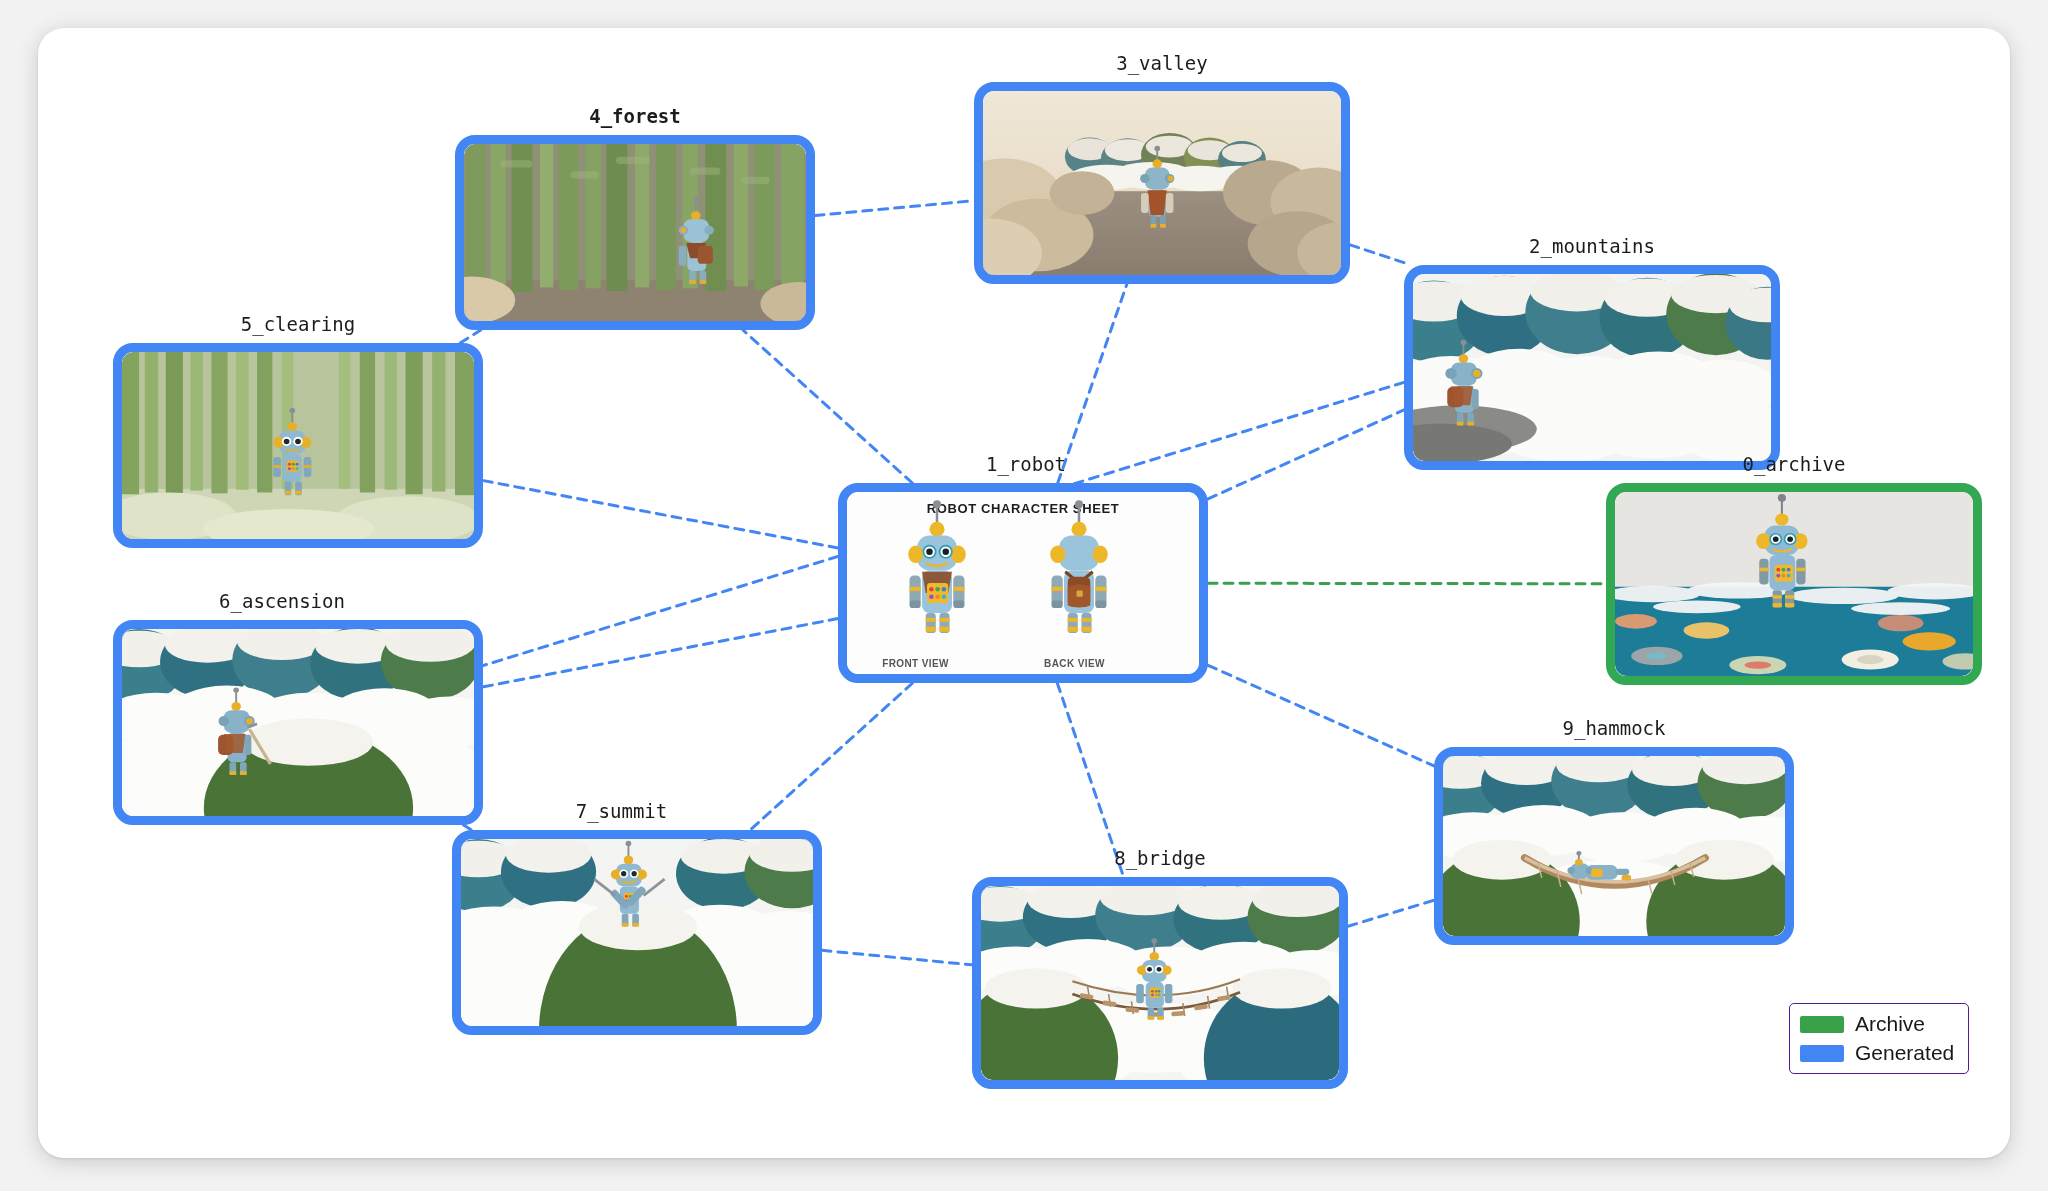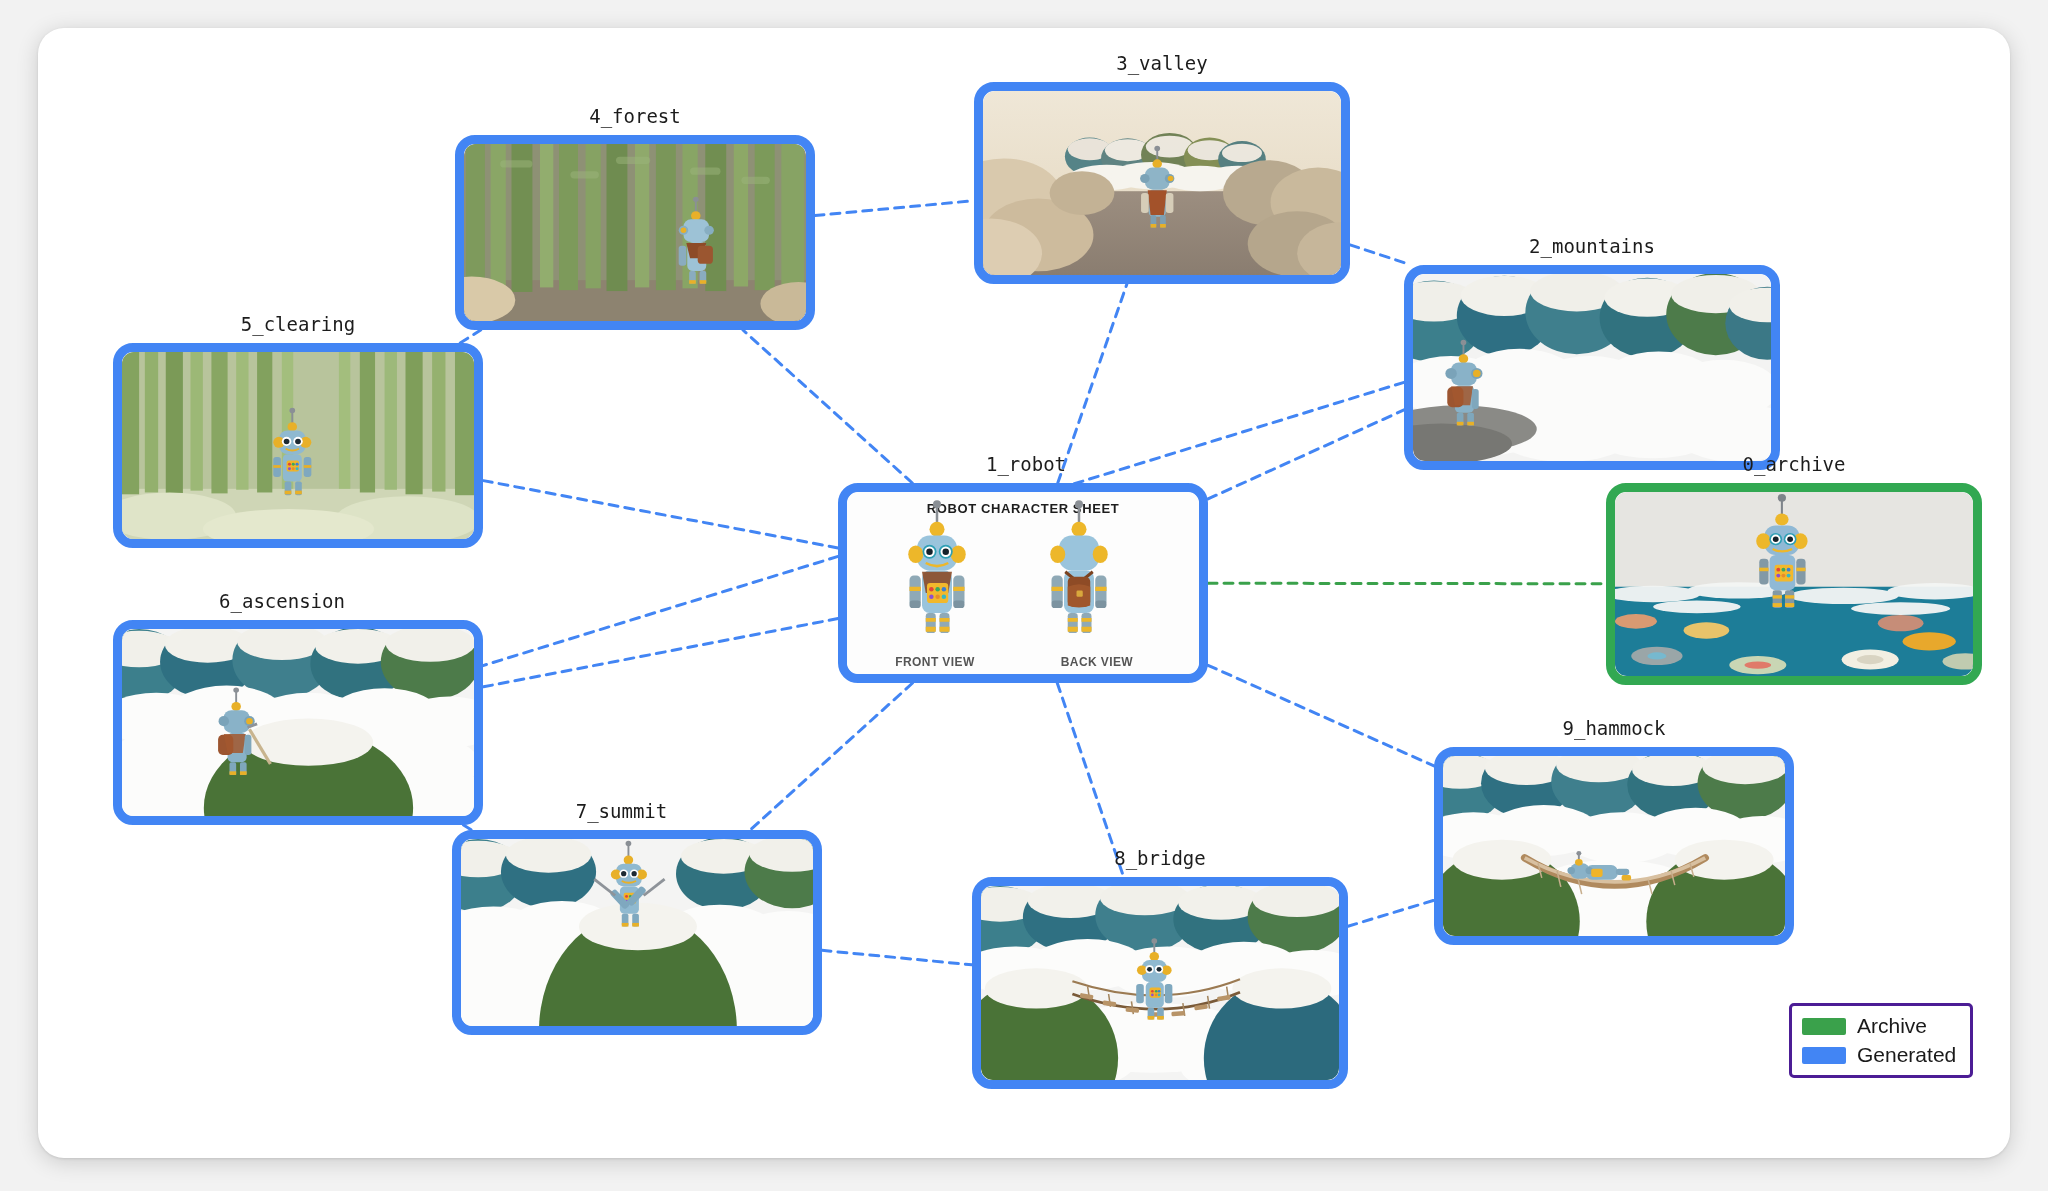--- a/index.html
+++ b/index.html
@@ -57,44 +57,43 @@
     width: 100%; height: 100%;
     overflow: hidden;
     border-radius: 12px;
   }
   .scene { position:absolute; left:0; top:0; width:100%; height:100%; }
 
   
   #legend {
     position: absolute;
     background: #ffffff;
-    border: 3px solid #4c1d95;
+    border: 1px solid #4c1d95;
     border-radius: 5px;
     padding: 8px 14px 8px 10px;
     display: flex;
     flex-direction: column;
     gap: 5px;
   }
   .legend-row { display: flex; align-items: center; gap: 11px; }
   .legend-swatch { width: 44px; height: 17px; border-radius: 2px; }
   .legend-text { font-size: 21px; color: #1a1a1a; font-family: "Liberation Sans", sans-serif; }
 
   
   .sheet { position:absolute; left:0; top:0; width:100%; height:100%; background:#fdfdfd; }
   .sheet-title {
     position:absolute; top:5%; left:0; width:100%;
     text-align:center;
     font-family:"Liberation Sans", sans-serif;
     font-weight:bold; font-size:13px; letter-spacing:0.6px; color:#1d1d1d;
   }
   .sheet-caption {
     position:absolute; bottom:3%;
-    text-align:center;
     font-family:"Liberation Sans", sans-serif;
-    font-weight:bold; font-size:12px; letter-spacing:0.4px; color:#555;
+    font-weight:bold; font-size:10px; letter-spacing:0.4px; color:#555;
   }
 </style>
 </head>
 <body>
 
 <div id="stage">
   <div id="card"></div>
 
   <svg id="edge-layer" viewBox="0 0 2048 1191">
     <g id="edges-group">
@@ -180,21 +179,21 @@
             <rect x="0" y="58" width="6" height="14" rx="2" fill="#7d9fb2"></rect>
             <rect x="10" y="58" width="6" height="14" rx="2" fill="#7d9fb2"></rect>
             <rect x="0" y="68" width="6" height="4" fill="#e8b028"></rect>
             <rect x="10" y="68" width="6" height="4" fill="#e8b028"></rect>
           </g>
         </svg>
       </div>
     </div>
   </div>
 
-  <div class="node" style="left:455px; top:105px; width:360px; height:225px;">
+  <div class="node" style="left:455px; top:105px; width:360px; height:225px;font-weight:bold;">
     <div class="node-label" style="top:0px;">4_forest</div>
     <div class="node-frame" style="left:0; top:30px; width:360px; height:195px; border-width:9px; border-color:#4285f4;">
       <div class="node-img">
         <svg class="scene" viewBox="0 0 360 195" preserveAspectRatio="none">
           <rect x="0" y="0" width="360" height="195" fill="#8e9175"></rect>
           <rect x="0" y="150" width="360" height="45" fill="#8d8370"></rect>
           <g>
             <rect x="2" y="0" width="20" height="162" fill="#7e9a5c"></rect>
             <rect x="28" y="0" width="16" height="160" fill="#8aa666"></rect>
             <rect x="50" y="0" width="22" height="163" fill="#728f52"></rect>

